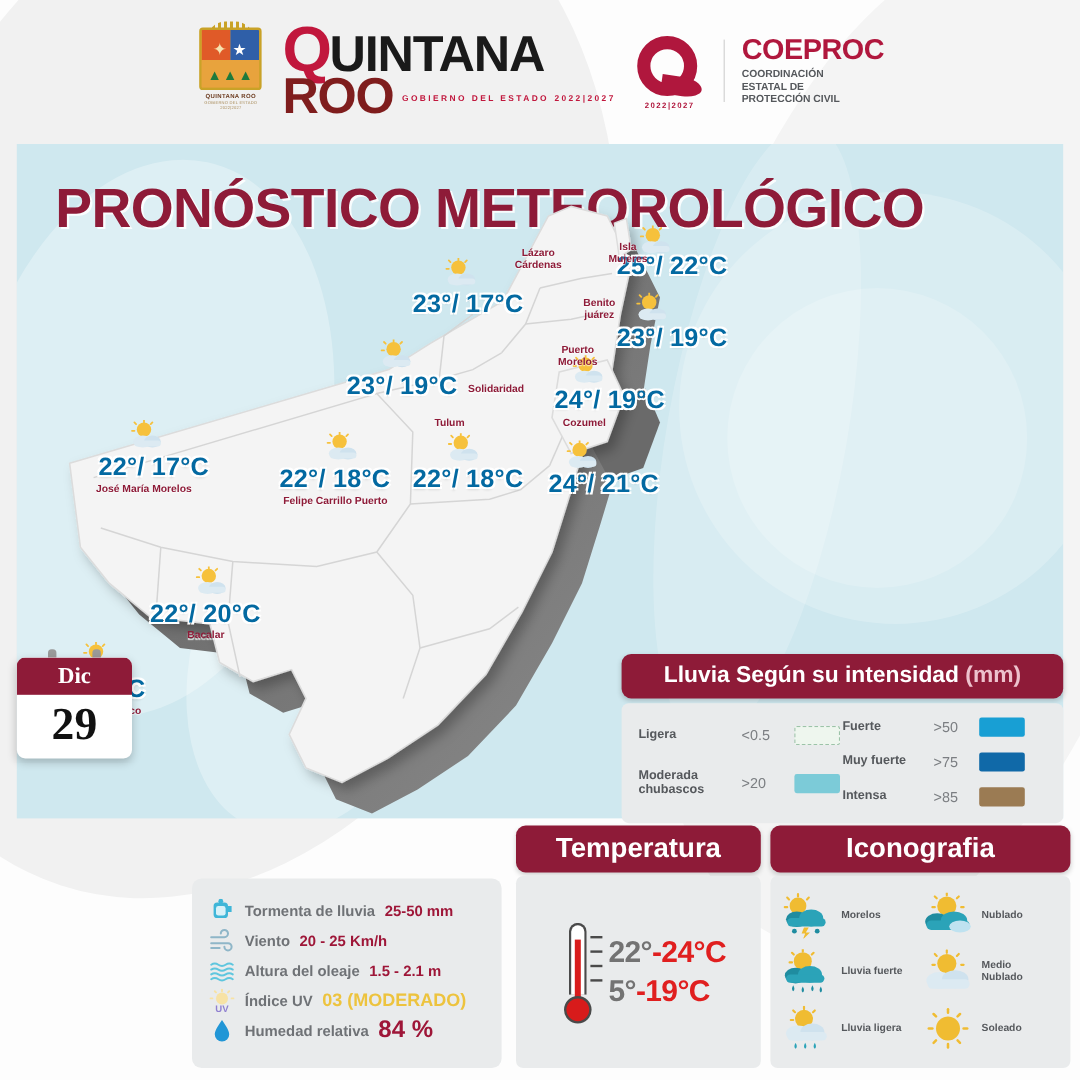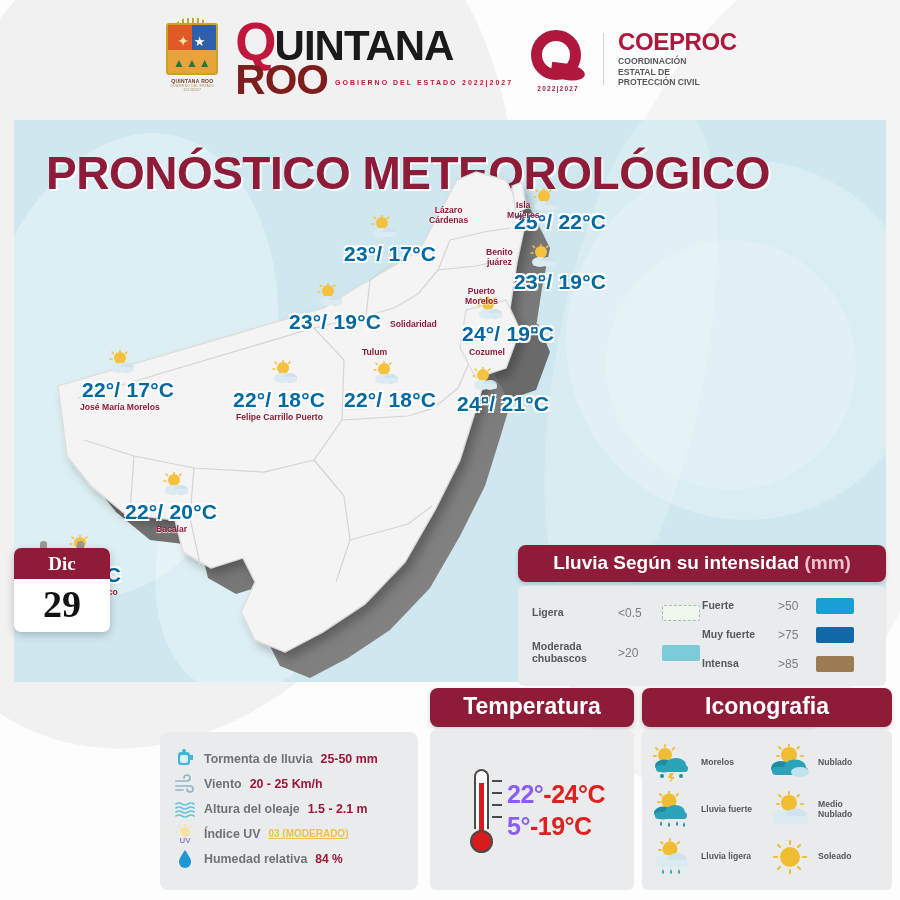--- a/index.html
+++ b/index.html
@@ -139,42 +139,42 @@
       justify-content:center; gap:8px; padding-left:6px; }
   .thermo { width:34px; height:86px; position:relative; flex:none; }
   .thermo .stem { position:absolute; left:9px; top:2px; width:15px; height:60px;
       border:2.6px solid #4a4a4a; border-bottom:none; border-radius:9px 9px 0 0; background:#fff; }
   .thermo .fill { position:absolute; left:14px; top:16px; width:5px; height:50px; background:#d81b1b; }
   .thermo .bulb { position:absolute; left:5px; bottom:0; width:23px; height:23px;
       border:2.6px solid #4a4a4a; border-radius:50%; background:#d81b1b; }
   .thermo .tick { position:absolute; right:-3px; width:10px; height:2.4px; background:#4a4a4a; }
   .thermo .t1 { top:13px; } .thermo .t2 { top:25px; } .thermo .t3 { top:37px; } .thermo .t4 { top:49px; }
   .tempPanel .rows { font-size:25px; font-weight:bold; line-height:1.28; letter-spacing:-.5px; }
-  .tempPanel .hi { color:#8b5cf6; }
+  .tempPanel .hi { color:#737373; }
   .tempPanel .lo { color:#e01f1f; }
 
   
   .iconog { position:absolute; left:642px; top:688px; width:250px; }
   .iconog .pane-head { font-size:23px; padding:5px 0 7px; }
   .iconog .pane-body { margin-top:3px; height:160px; padding:9px 8px;
       display:grid; grid-template-columns:1fr 1fr; grid-template-rows:1fr 1fr 1fr;
       align-items:center; }
   .ig { display:flex; align-items:center; gap:5px; }
   .ig .lab { font-size:8.6px; font-weight:bold; color:#55585c; line-height:1.14; }
   .ig .ic { width:46px; height:38px; flex:none; }
 
   
   .stats { position:absolute; left:160px; top:732px; width:258px; height:158px;
       background:#e9ebec; border-radius:8px; padding:14px 10px 10px 14px; }
   .srow { display:flex; align-items:center; gap:8px; height:25px; }
   .srow .ic { width:22px; height:20px; flex:none; }
   .srow .lab { font-size:12.4px; font-weight:bold; color:#6f7276; white-space:nowrap; }
   .srow .val { font-size:12.4px; font-weight:bold; color:#9e1638; white-space:nowrap; }
-  .srow .val.gold { color:#edc33e; font-size:10px;text-decoration:underline; }
-  .srow .val.big { font-size:12px;text-align:right; }
+  .srow .val.gold { color:#edc33e; font-size:15px; }
+  .srow .val.big { font-size:20px;text-align:right; }
 </style>
 </head>
 <body>
 
 <div class="page">
 
   <div class="bg-swoosh">
     <i class="s1"></i>
       <i class="s2"></i>
   </div>

